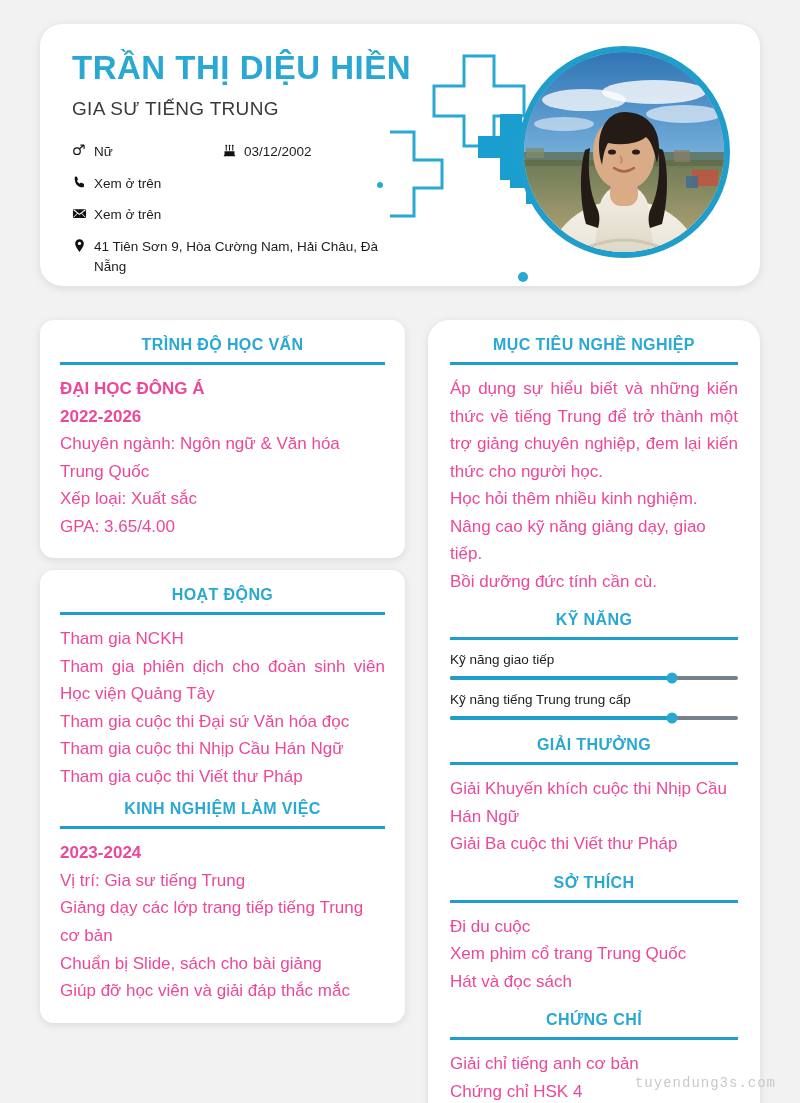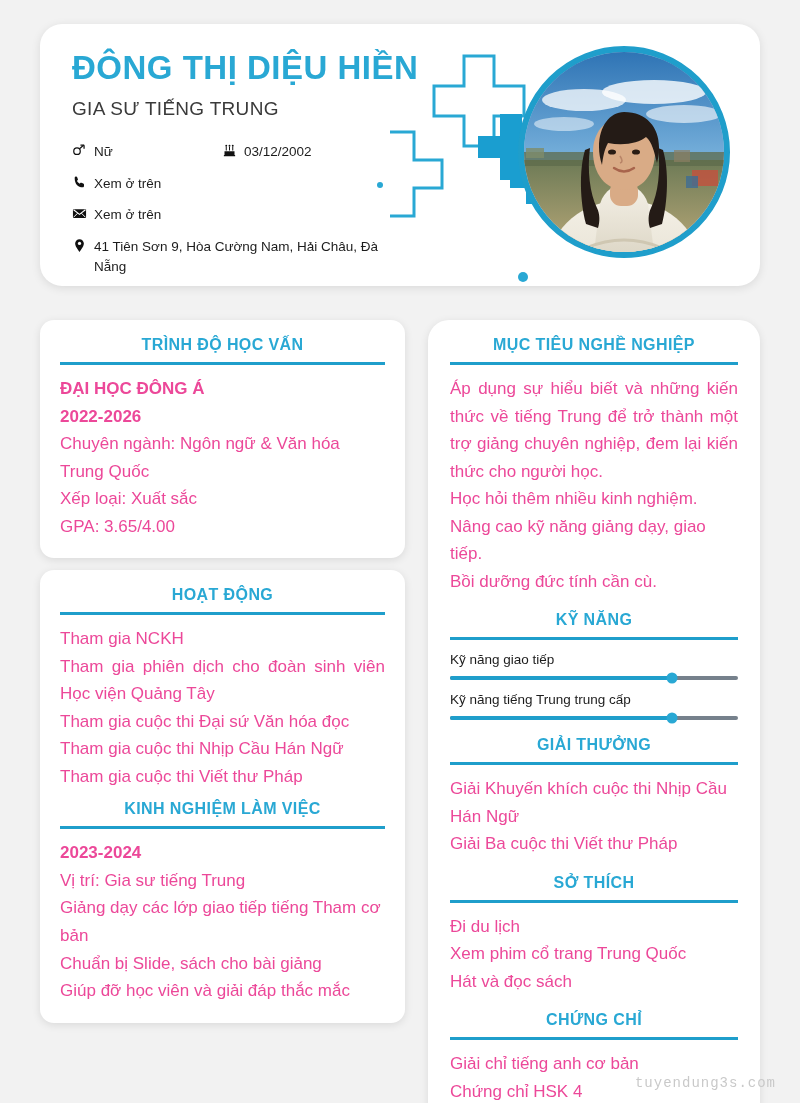--- a/index.html
+++ b/index.html
@@ -112,21 +112,21 @@
   }
 </style>
 </head>
 <body>
 
 <div class="page">
 
   <div class="card header-card">
     <div class="header-inner">
 
-      <div class="name">ĐÔNG THỊ DIỆU HIỀN</div>
+      <div class="name">TRẦN THỊ DIỆU HIỀN</div>
       <div class="job-title">GIA SƯ TIẾNG TRUNG</div>
 
       <div class="contact-block">
 
         <div class="contact-row two-col">
           <div class="col-gender">
             <span class="ci">
               <svg width="15" height="15" viewBox="0 0 24 24">
                 <circle cx="8" cy="13" r="5.2" fill="none" stroke="#111" stroke-width="2"></circle>
                 <line x1="12" y1="9.3" x2="18.5" y2="3.5" stroke="#111" stroke-width="2"></line>
@@ -260,21 +260,21 @@
       <div class="line">Tham gia cuộc thi Đại sứ Văn hóa đọc</div>
       <div class="line">Tham gia cuộc thi Nhịp Cầu Hán Ngữ</div>
       <div class="line">Tham gia cuộc thi Viết thư Pháp</div>
 
       <div style="height:10px"></div>
 
       <div class="sec-title">KINH NGHIỆM LÀM VIỆC</div>
       <div class="sec-rule"></div>
       <div class="line b">2023-2024</div>
       <div class="line">Vị trí: Gia sư tiếng Trung</div>
-      <div class="line">Giảng dạy các lớp giao tiếp tiếng Tham cơ bản</div>
+      <div class="line">Giảng dạy các lớp trang tiếp tiếng Trung cơ bản</div>
       <div class="line">Chuẩn bị Slide, sách cho bài giảng</div>
       <div class="line">Giúp đỡ học viên và giải đáp thắc mắc</div>
     </div>
 
   </div>
 
   <div class="col-right">
     <div class="right-card">
 
       <div class="right-sec">
@@ -311,21 +311,21 @@
       <div class="right-sec">
         <div class="sec-title">GIẢI THƯỞNG</div>
         <div class="sec-rule"></div>
         <div class="line">Giải Khuyến khích cuộc thi Nhịp Cầu Hán Ngữ</div>
         <div class="line">Giải Ba cuộc thi Viết thư Pháp</div>
       </div>
 
       <div class="right-sec">
         <div class="sec-title">SỞ THÍCH</div>
         <div class="sec-rule"></div>
-        <div class="line">Đi du lịch</div>
+        <div class="line">Đi du cuộc</div>
         <div class="line">Xem phim cổ trang Trung Quốc</div>
         <div class="line">Hát và đọc sách</div>
       </div>
 
       <div class="right-sec">
         <div class="sec-title">CHỨNG CHỈ</div>
         <div class="sec-rule"></div>
         <div class="line">Giải chỉ tiếng anh cơ bản</div>
         <div class="line">Chứng chỉ HSK 4</div>
         <div class="line">Chứng chỉ trại hè trường Vân Nam</div>

